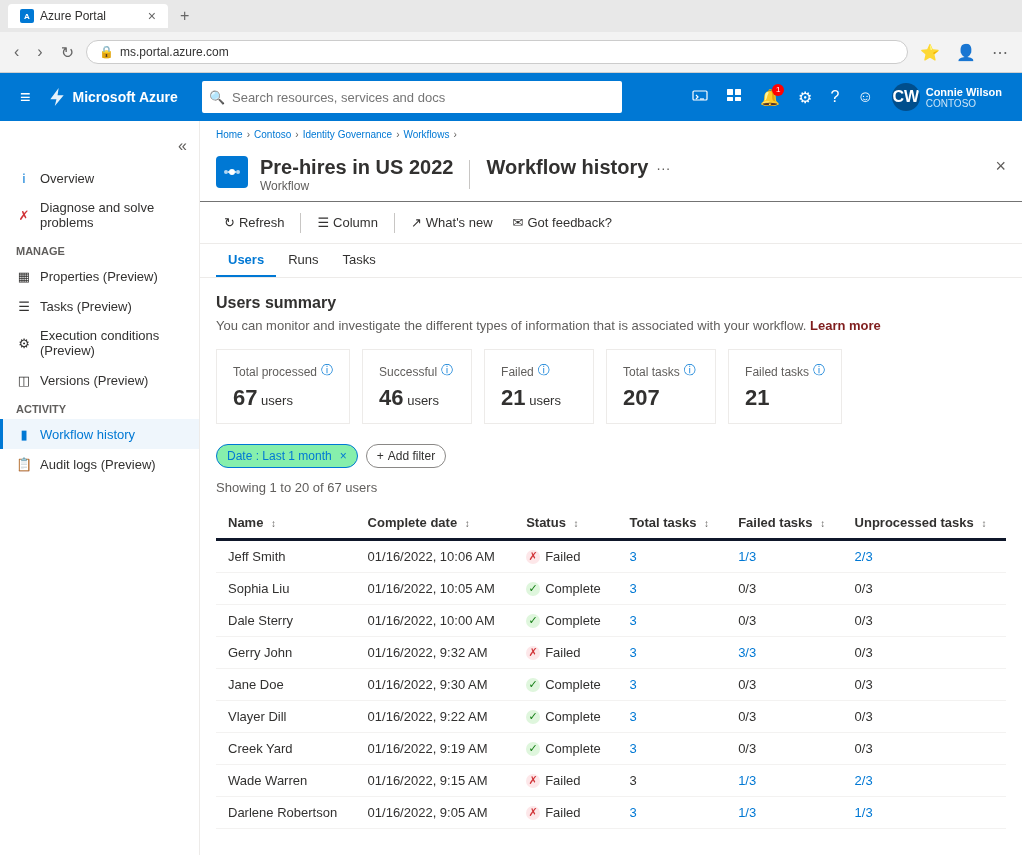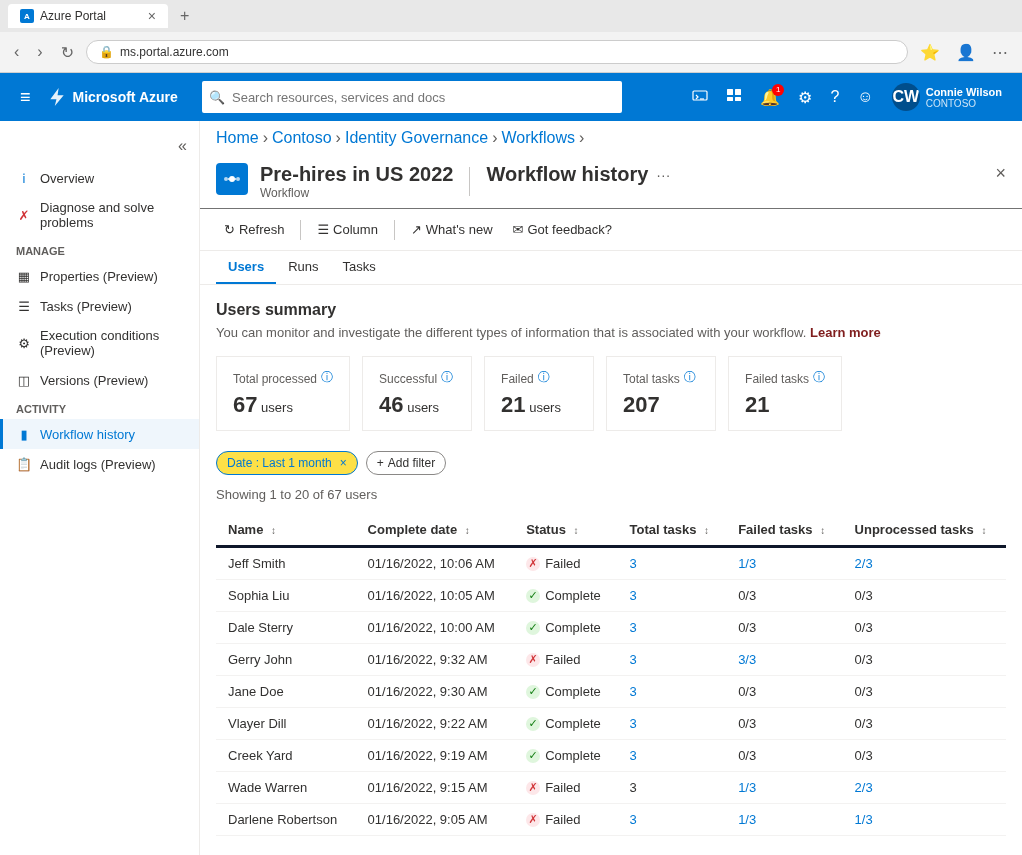--- a/index.html
+++ b/index.html
@@ -33,21 +33,21 @@
     .badge { position: absolute; top: 4px; right: 4px; background: #ff0000; color: #fff; border-radius: 50%; width: 12px; height: 12px; font-size: 8px; display: flex; align-items: center; justify-content: center; }
     .azure-user { display: flex; align-items: center; gap: 6px; color: #fff; cursor: pointer; padding: 4px 8px; border-radius: 2px; }
     .azure-avatar { width: 28px; height: 28px; border-radius: 50%; background: #004e8c; display: flex; align-items: center; justify-content: center; color: #fff; font-size: 16px; font-weight: bold; overflow: hidden; }
 
     
     .azure-body { display: flex; flex: 1; overflow: hidden; }
     .sidebar { width: 200px; background: #fff; border-right: 1px solid #edebe9; padding: 8px 0; flex-shrink: 0; overflow-y: auto; }
     .main-content { flex: 1; overflow: hidden; display: flex; flex-direction: column; }
 
     
-    .breadcrumb { display: flex; align-items: center; padding: 8px 16px; font-size: 16px; color: #0078d4; gap: 4px; flex-shrink: 0; }
+    .breadcrumb { display: flex; align-items: center; padding: 8px 16px; font-size: 10px; color: #0078d4; gap: 4px; flex-shrink: 0; }
     .breadcrumb a { color: #0078d4; text-decoration: none; }
     .breadcrumb-sep { color: #605e5c; }
 
     
     .page-header { display: flex; align-items: flex-start; padding: 8px 16px; border-bottom: 1px solid #737373; flex-shrink: 0; }
     .page-header-left { display: flex; align-items: flex-start; gap: 12px; }
     .page-header-icon { width: 32px; height: 32px; background: #0078d4; border-radius: 4px; display: flex; align-items: center; justify-content: center; flex-shrink: 0; }
     .page-header-text h1 { font-size: 20px; font-weight: 600; color: #323130; }
     .page-header-text .subtitle { font-size: 12px; color: #605e5c; }
     .page-header-divider { width: 1px; background: #c8c6c4; margin: 4px 16px; align-self: stretch; }
@@ -75,21 +75,21 @@
     
     .summary-cards { display: flex; gap: 12px; margin-bottom: 20px; }
     .summary-card { border: 1px solid #edebe9; padding: 12px 16px; min-width: 110px; }
     .summary-card-label { font-size: 12px; color: #605e5c; display: flex; align-items: flex-end; gap: 4px; margin-bottom: 6px; }
     .summary-card-value { font-size: 22px; font-weight: 600; }
     .summary-card-unit { font-size: 13px; color: #323130; }
     .info-icon { color: #0078d4; font-size: 12px; cursor: pointer; }
 
     
     .filter-bar { display: flex; align-items: center; gap: 8px; margin-bottom: 12px; }
-    .filter-chip { display: flex; align-items: center; gap: 4px; background: #fde047; border: 1px solid #0078d4; color: #0078d4; padding: 4px 10px; border-radius: 16px; font-size: 12px; cursor: pointer; }
+    .filter-chip { display: flex; align-items: center; gap: 4px; background: #86efac; border: 1px solid #0078d4; color: #0078d4; padding: 4px 10px; border-radius: 16px; font-size: 12px; cursor: pointer; }
     .add-filter-btn { display: flex; align-items: center; gap: 4px; background: none; border: 1px solid #8a8886; color: #323130; padding: 4px 10px; border-radius: 16px; font-size: 12px; cursor: pointer; }
 
     
     .results-count { font-size: 13px; color: #605e5c; margin-bottom: 12px; }
 
     
     .data-table { width: 100%; border-collapse: collapse; font-size: 13px; }
     .data-table th { text-align: left; padding: 8px 12px; color: #323130; font-weight: 600; border-bottom: 3px solid #0f172a; white-space: nowrap; }
     .data-table th .sort-icon { color: #605e5c; font-size: 10px; margin-left: 4px; }
     .data-table td { padding: 8px 12px; border-bottom: 1px solid #f3f2f1; vertical-align: middle; }

